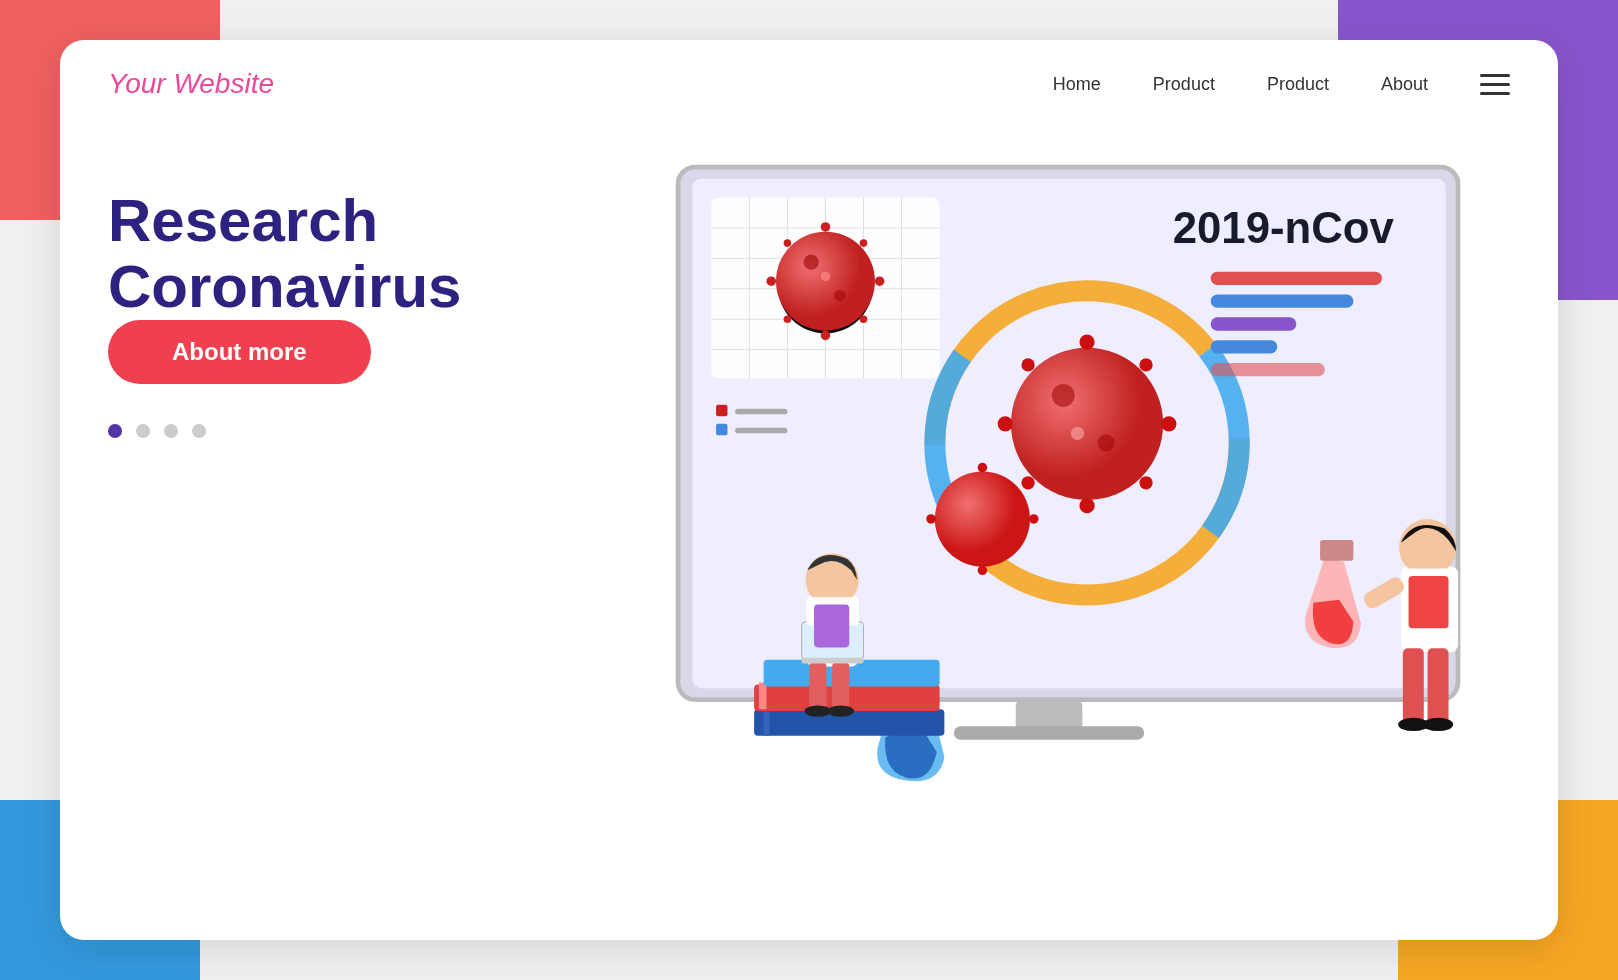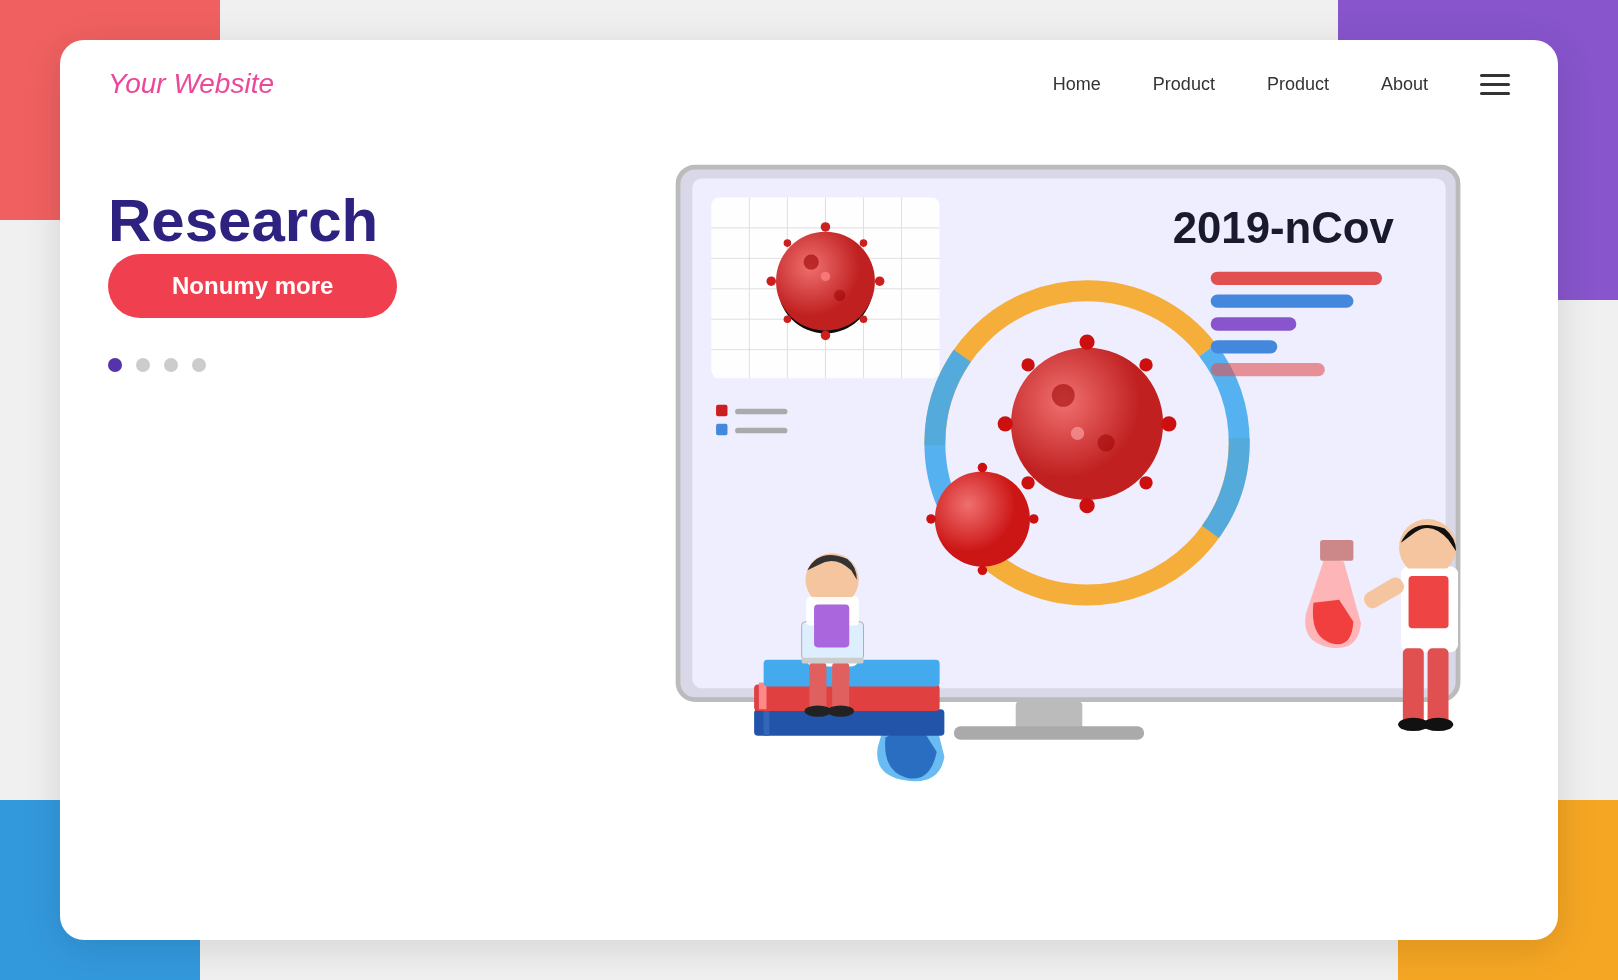--- a/index.html
+++ b/index.html
@@ -199,22 +199,23 @@
       <span></span>
       <span></span>
     </div>
   </nav>
 
   <div class="content-area">
 
     <div class="left-panel">
       <h1 class="headline">
         <span>Research</span><br>
+        <span>Coronavirus</span>
       </h1>
-      <a href="#" class="learn-more-btn">Nonumy more</a>
+      <a href="#" class="learn-more-btn">About more</a>
       <div class="dots">
         <div class="dot dot-active"></div>
         <div class="dot dot-inactive"></div>
         <div class="dot dot-inactive"></div>
         <div class="dot dot-inactive"></div>
       </div>
     </div>
 
     <div class="right-panel">
       <svg class="illustration-svg" viewBox="0 0 900 820" xmlns="http://www.w3.org/2000/svg">

